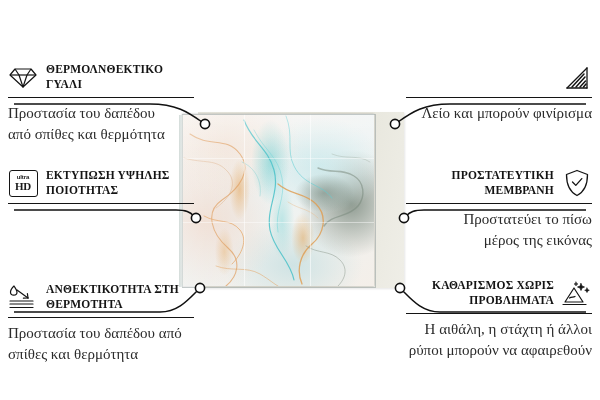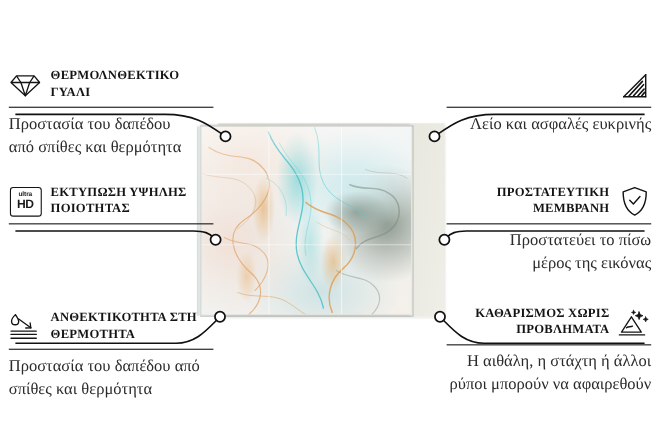--- a/index.html
+++ b/index.html
@@ -166,21 +166,21 @@
     border: 1.3px solid #141414;
     border-radius: 3px;
     display: flex;
     flex-direction: column;
     align-items: center;
     justify-content: center;
     line-height: 1;
     font-family: "Liberation Sans", sans-serif;
   }
   .hd-badge .u { font-size: 6px; font-weight: 700; letter-spacing: -0.1px; }
-  .hd-badge .h { font-size: 11px; font-weight: 700; letter-spacing: -0.3px; margin-top: 1px; }
+  .hd-badge .h { font-size: 11px; font-weight: 700; letter-spacing: -0.3px; margin-top: 1px; font-family: Liberation Serif, serif; }
 
   
   #connectors {
     position: absolute;
     left: 0; top: 0;
     width: 600px; height: 400px;
     pointer-events: none;
   }
 </style>
 </head>
@@ -304,21 +304,21 @@
             <path d="M24,4 L24,24" stroke-width="1.3"></path>
             <path d="M9,23 L21,10"></path>
             <path d="M13,23 L22,13"></path>
             <path d="M17,23 L22.5,17"></path>
             <path d="M20.5,23 L23,20"></path>
           </g>
         </svg>
       </span>
     </div>
     <div class="f-rule"></div>
-    <div class="f-desc">Λείο και ασφαλές ευκρινής</div>
+    <div class="f-desc">Λείο και μπορούν φινίρισμα</div>
   </div>
 
   <div class="feature right" style="top:166px;">
     <div class="f-head">
       <span class="f-title">ΠΡΟΣΤΑΤΕΥΤΙΚΗ ΜΕΜΒΡΑΝΗ</span>
       <span class="icon">
         <svg width="26" height="28" viewBox="0 0 26 28">
           <g fill="none" stroke="#141414" stroke-width="1.3" stroke-linecap="round" stroke-linejoin="round">
             <path d="M13,1.5 L23.5,5.5 C23.5,15 20,23 13,26.5 C6,23 2.5,15 2.5,5.5 Z"></path>
             <path d="M8.5,13 L11.8,16.4 L17.8,9.6"></path>

